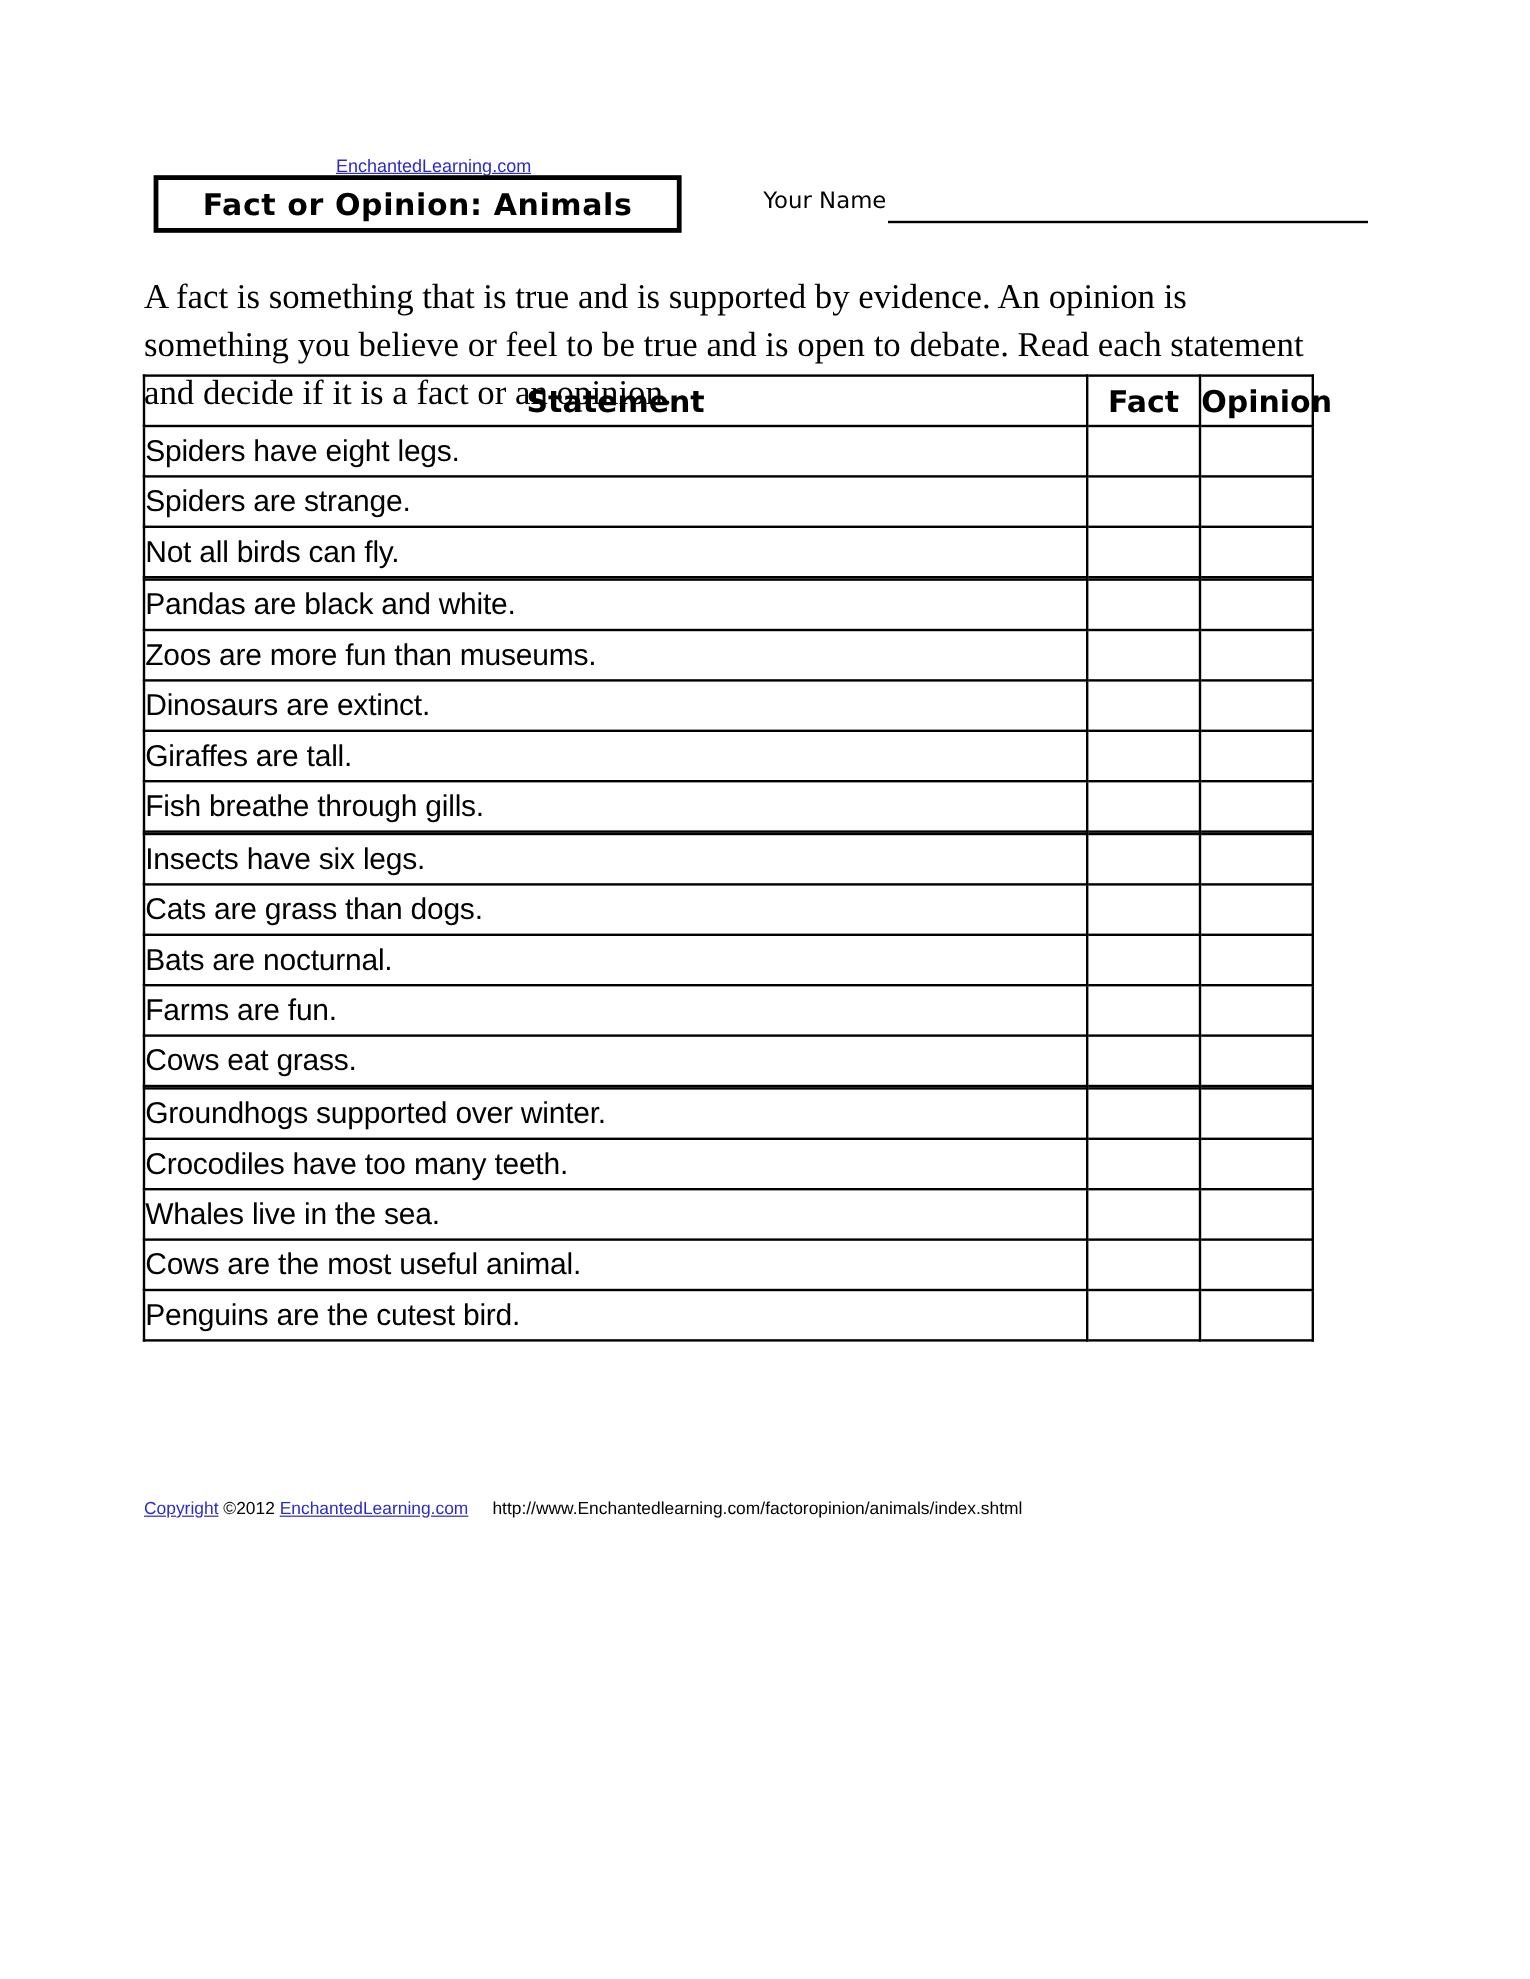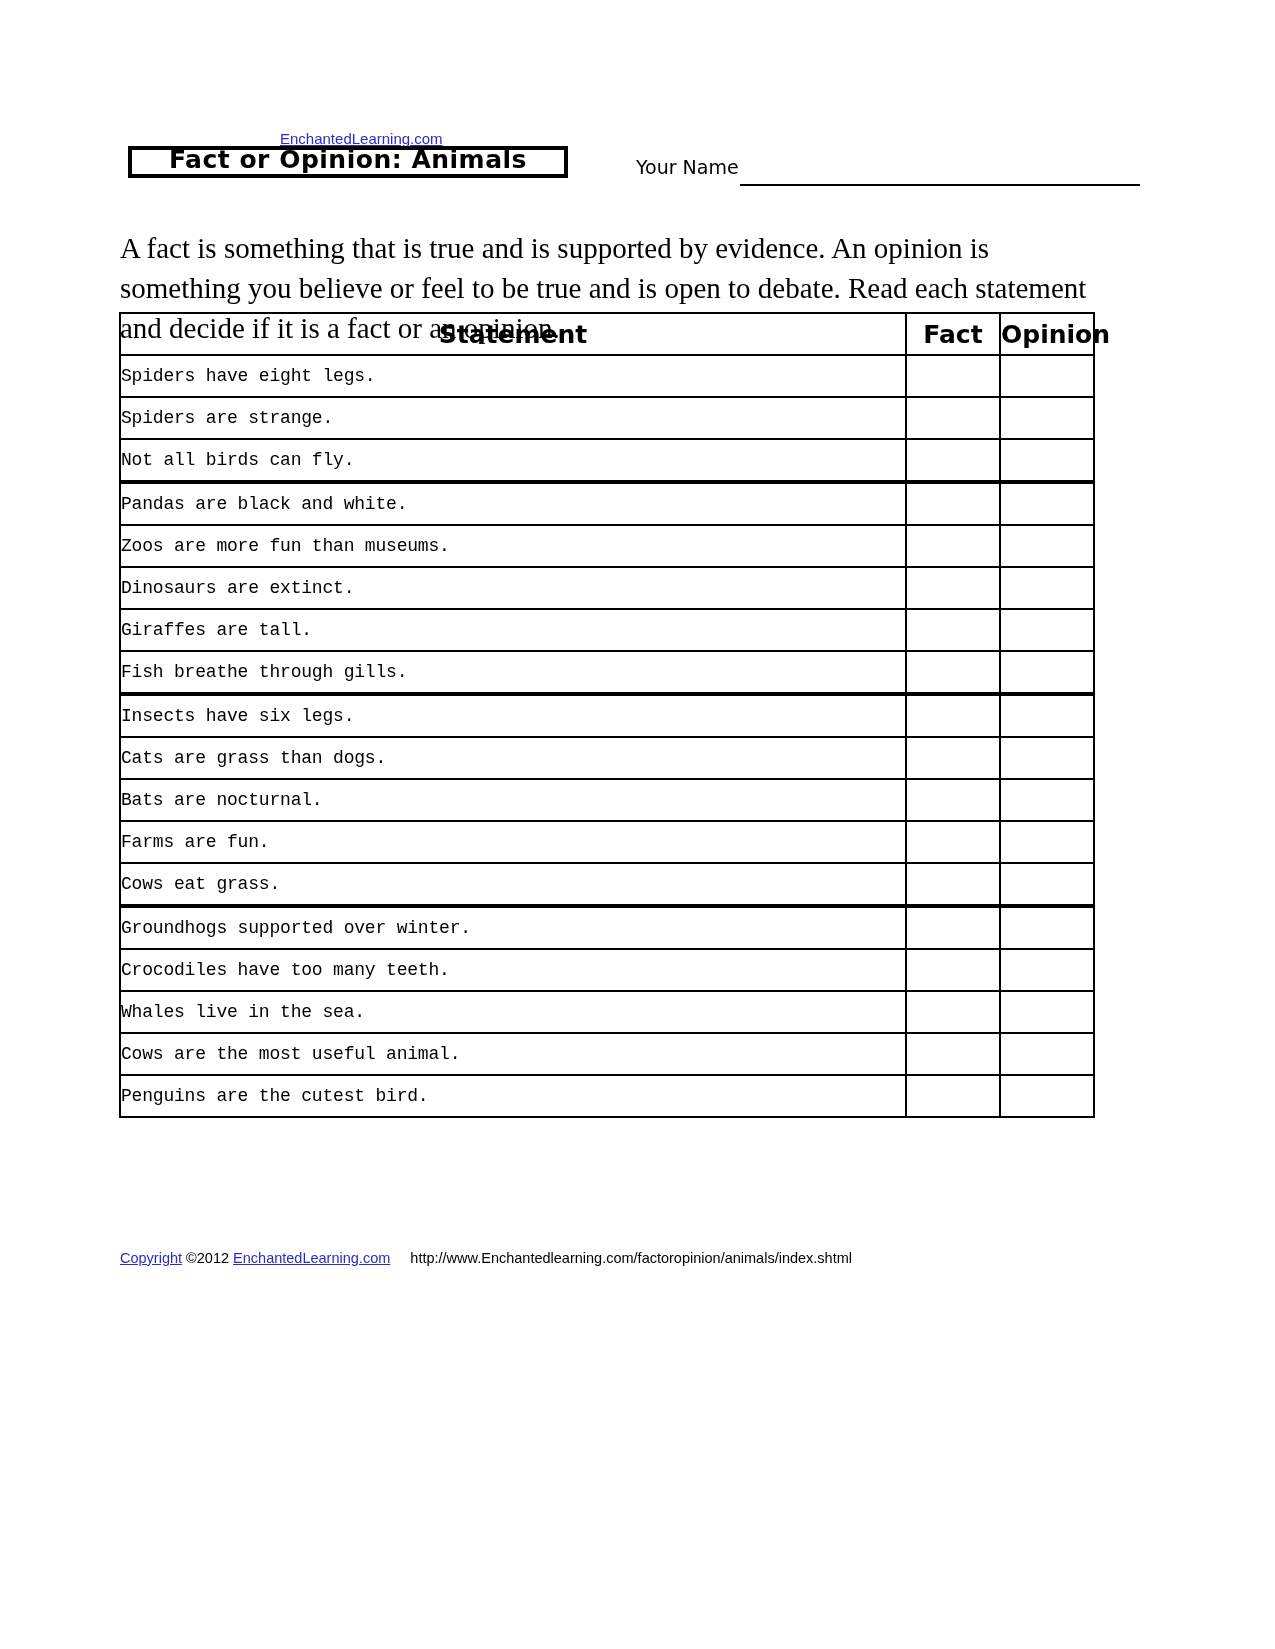--- a/index.html
+++ b/index.html
@@ -41,25 +41,25 @@
     color: #2b2bc8;
     text-decoration: underline;
     white-space: nowrap;
   }
 
   .title-box {
     position: absolute;
     left: 8px;
     top: 28px;
     width: 440px;
-    height: 32px;
+    height: 48px;
     border: 4px solid #000000;
     box-sizing: border-box;
     display: flex;
-    align-items: flex-end;
+    align-items: center;
     justify-content: center;
   }
 
   .title-text {
     font-family: "DejaVu Sans", sans-serif;
     font-size: 25px;
     font-weight: bold;
     letter-spacing: 0.5px;
     white-space: nowrap;
   }
@@ -124,22 +124,22 @@
   th.col-statement, th.col-fact, th.col-opinion {
     font-family: "DejaVu Sans", sans-serif;
     font-weight: bold;
     font-size: 25px;
     text-align: center;
     height: 46px;
     vertical-align: middle;
   }
 
   td.statement {
-    font-family: Liberation Mono, monospace;
-    font-size: 18px;
+    font-family: Liberation Sans, sans-serif;
+    font-size: 25px;
     padding-left: 6px;
     vertical-align: middle;
     white-space: nowrap;
     letter-spacing: -0.2px;
   }
 
   td.mark {
     width: 94px;
   }
 

